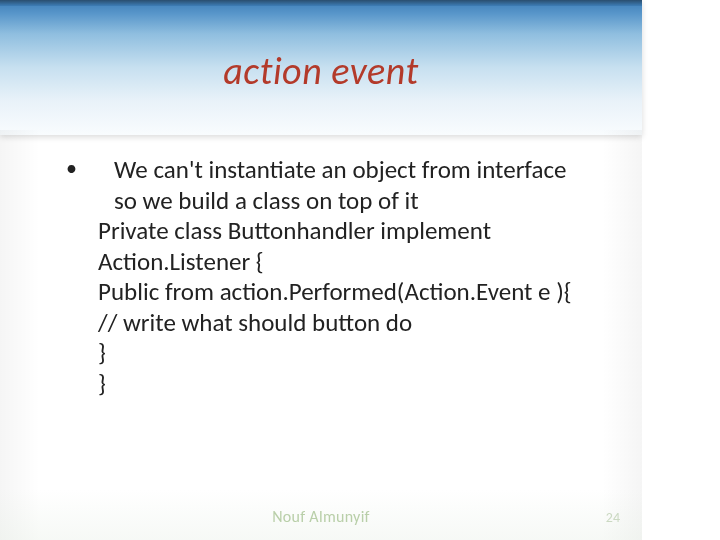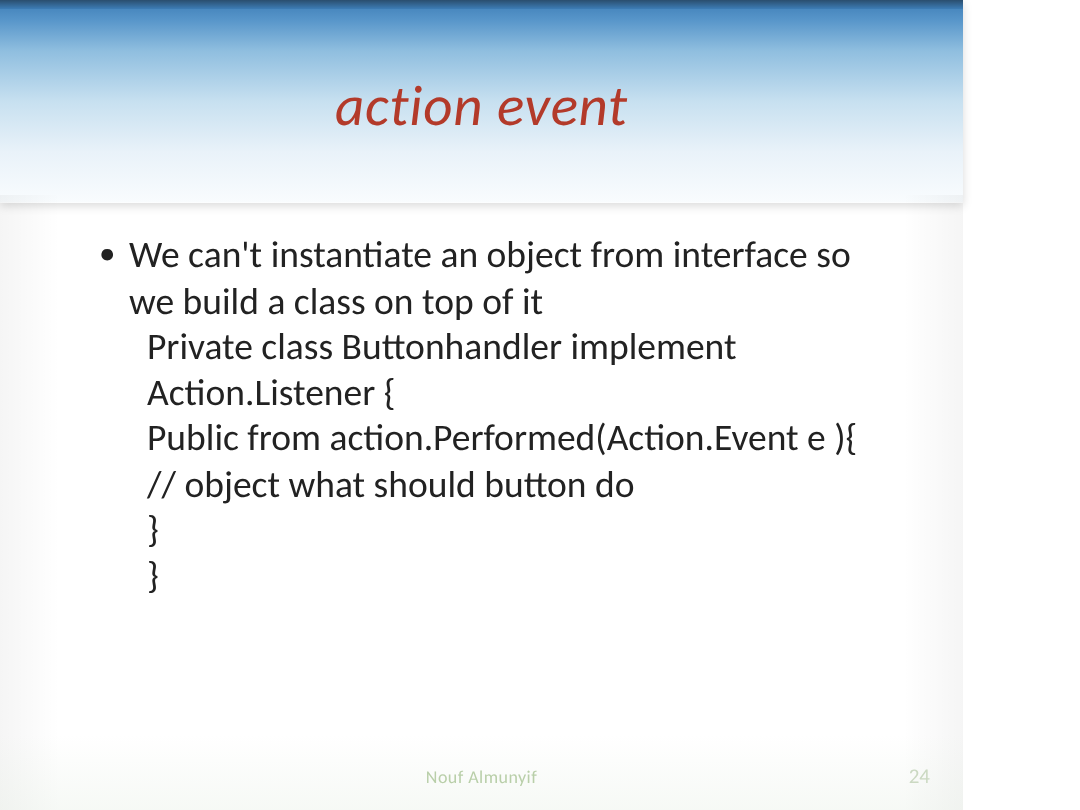--- a/index.html
+++ b/index.html
@@ -62,31 +62,32 @@
     width: 28px;
     flex: 0 0 28px;
     text-align: left;
     padding-left: 8px;
     font-size: 22px;
     line-height: 1.3;
     color: #222;
   }
   .bullet-text {
     flex: 1;
+    margin-left: 28px;
   }
   .code-line {
     padding-left: 0;
     margin-left: 40px;
   }
   .watermark {
     position: absolute;
     left: 0; right: 0;
     bottom: 14px;
     text-align: center;
-    font-size: 12px;
+    font-size: 16px;
     color: #b9cfa9;
     letter-spacing: 0.3px;
   }
   .slide-num {
     position: absolute;
     right: 22px;
     bottom: 14px;
     font-size: 14px;
     color: #cbd9c2;
     margin-left: 44px;
@@ -123,21 +124,21 @@
 
   <div class="title">action event</div>
 
   <div class="content">
     <div class="bullet-row">
       <div class="bullet-dot">•</div>
       <div class="bullet-text">We can't instantiate an object from interface so we build a class on top of it</div>
     </div>
     <div class="code-line">Private class Buttonhandler implement Action.Listener {</div>
     <div class="code-line">Public from action.Performed(Action.Event e ){</div>
-    <div class="code-line">// object what should button do</div>
+    <div class="code-line">// write what should button do</div>
     <div class="code-line">}</div>
     <div class="code-line">}</div>
   </div>
 
   <div class="side-shade-left"></div>
   <div class="side-shade-right"></div>
   <div class="bottom-shade"></div>
 
   <div class="watermark">Nouf Almunyif</div>
   <div class="slide-num">24</div>

